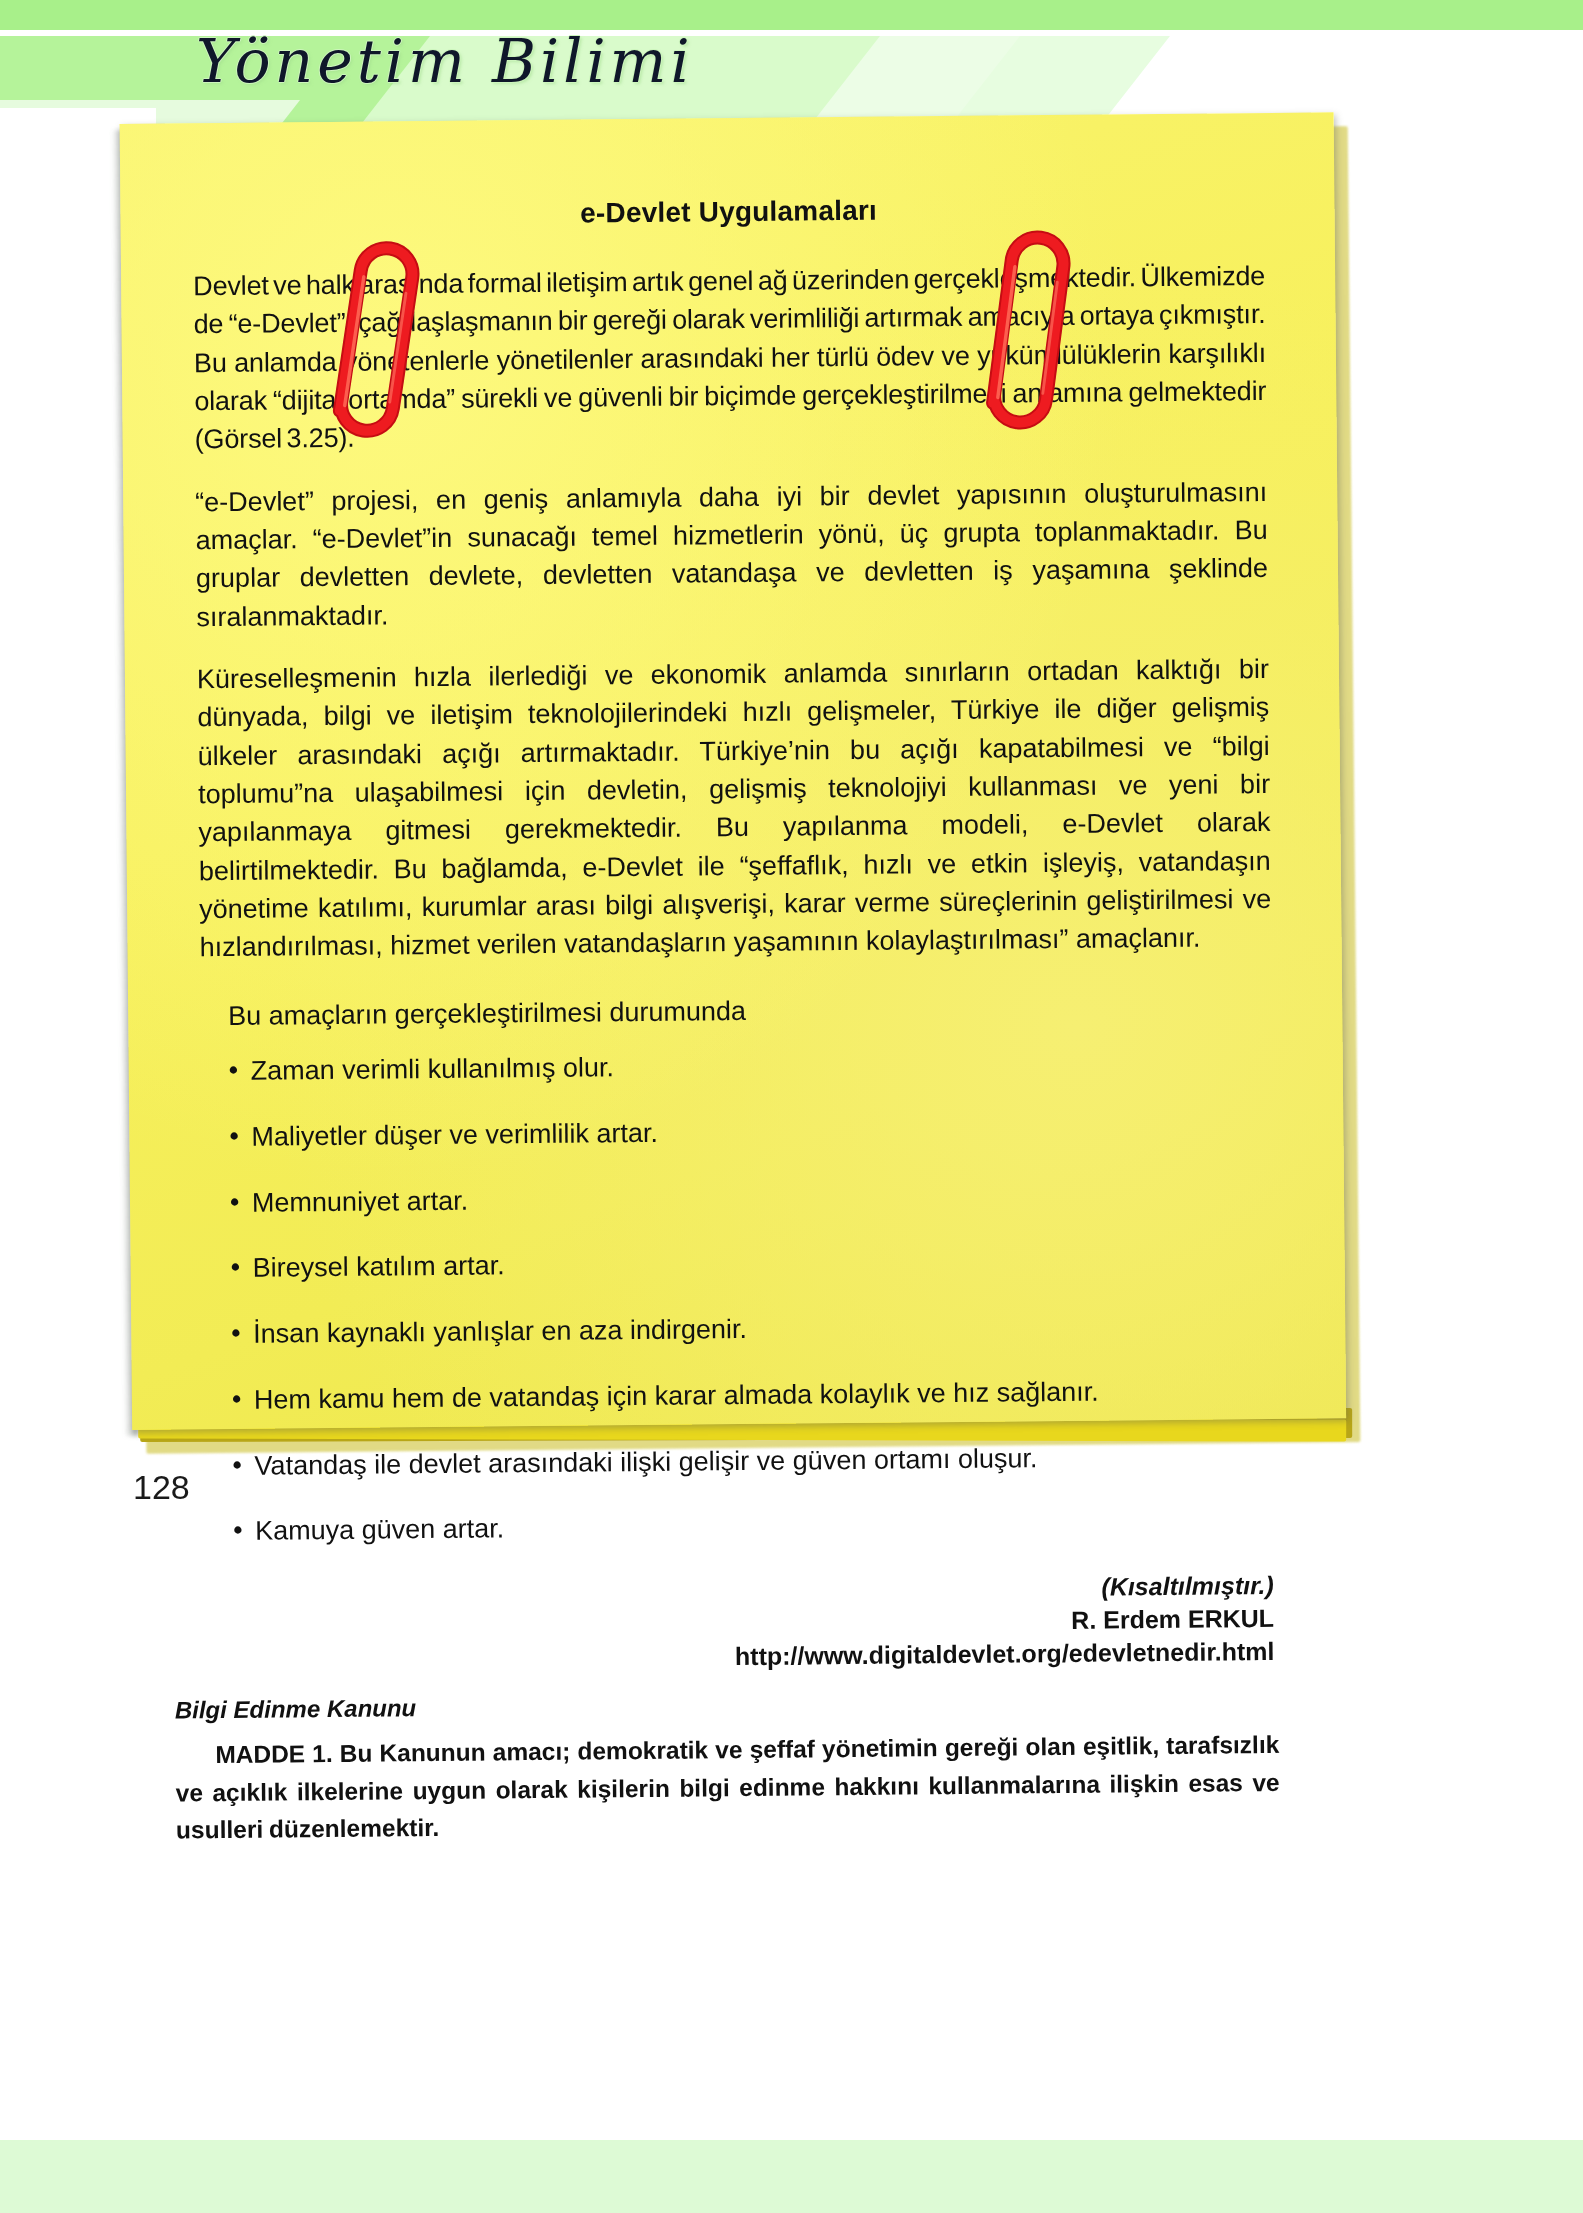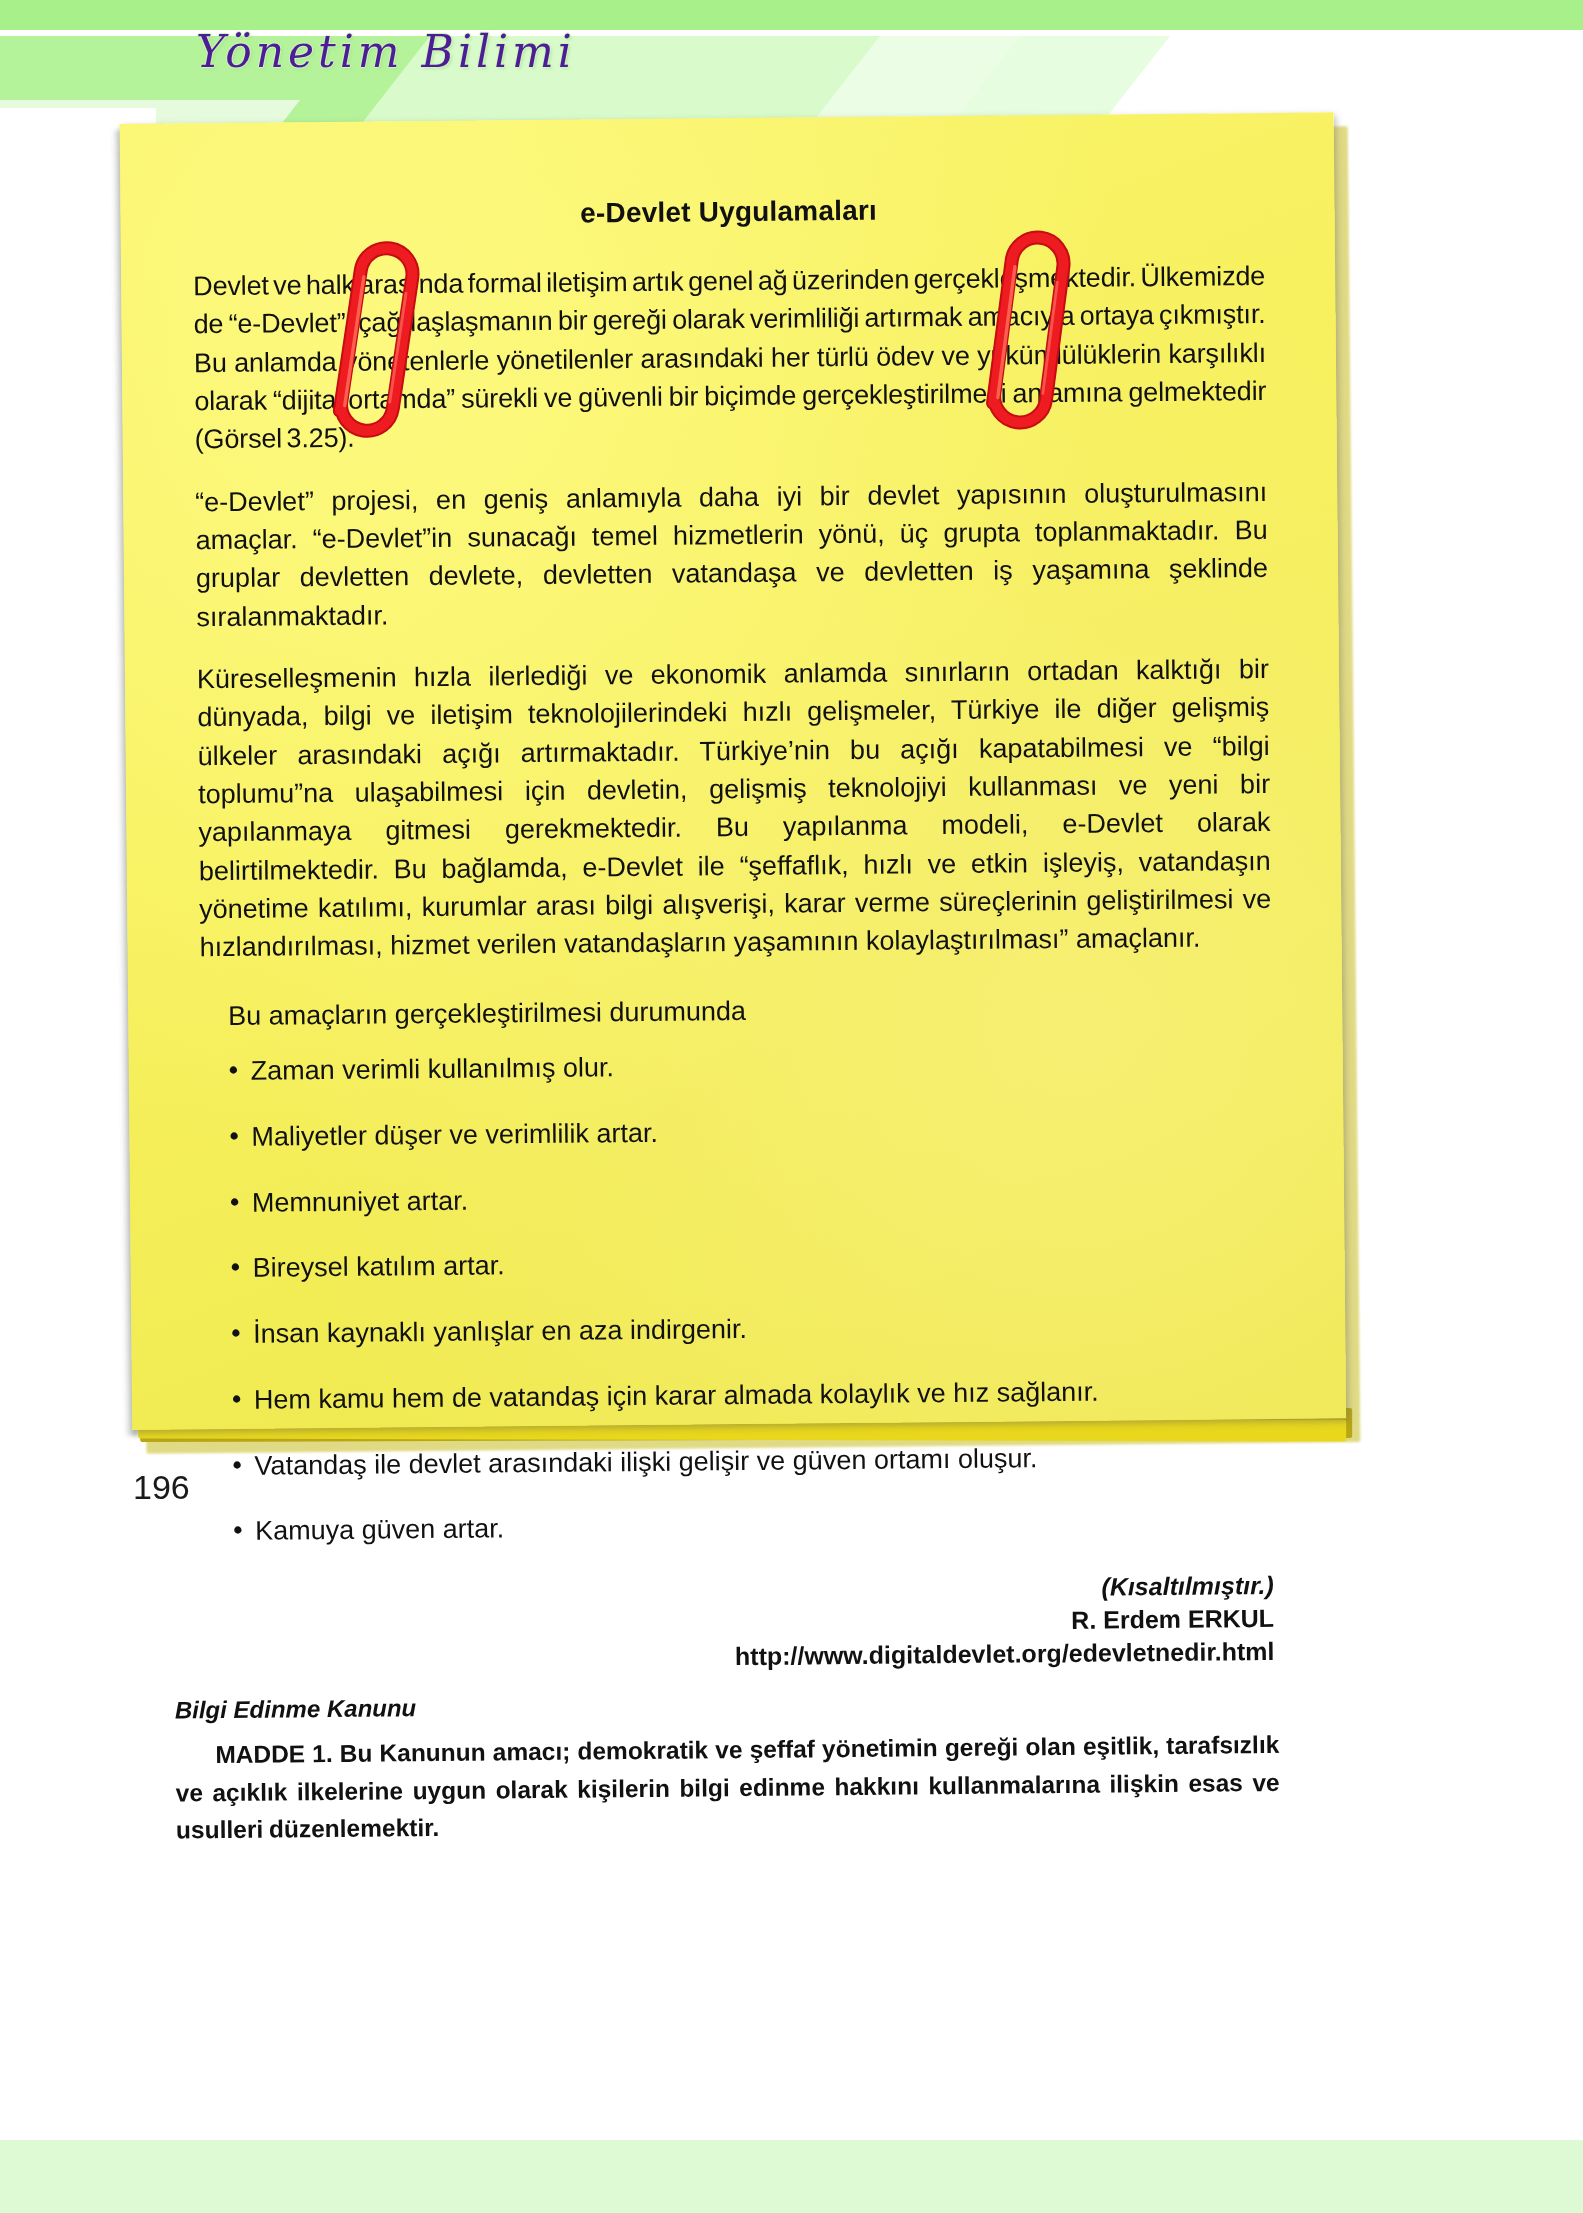--- a/index.html
+++ b/index.html
@@ -120,23 +120,23 @@
     background: #ddfad5;
   }
 
   
   #header-title {
     position: absolute;
     left: 196px;
     top: 26px;
     font-family: "DejaVu Serif", serif;
     font-style: italic;
-    font-size: 44px;
+    font-size: 60px;
     letter-spacing: 4px;
-    color: #4c1d95;
+    color: #0f172a;
     white-space: nowrap;
     text-shadow:
        1px 0 0 #cdf5bd, -1px 0 0 #cdf5bd,
        0 1px 0 #cdf5bd, 0 -1px 0 #cdf5bd,
        2px 2px 3px rgba(160,220,140,.55);
     z-index: 3;
   }
 
   
   #note-wrap {
@@ -392,13 +392,13 @@
       <path d="M62 200 L62 56 A26 26 0 0 1 114 56 L114 190" fill="none" stroke="#9aa7a6" stroke-width="13" stroke-linecap="round"></path>
       <path d="M62 200 L62 56 A26 26 0 0 1 114 56 L114 190 A26 26 0 0 1 62 190 L62 96" fill="none" stroke="#c60c12" stroke-width="14" stroke-linecap="round"></path>
       <path d="M62 200 L62 56 A26 26 0 0 1 114 56 L114 190 A26 26 0 0 1 62 190 L62 96" fill="none" stroke="#ee1b20" stroke-width="10" stroke-linecap="round"></path>
       <path d="M66 194 L66 62" fill="none" stroke="#ff6a57" stroke-width="3.5" stroke-linecap="round" opacity=".85"></path>
       <path d="M110 184 L110 72" fill="none" stroke="#ff7a66" stroke-width="3" stroke-linecap="round" opacity=".6"></path>
     </g>
   </svg>
 
 </div>
 
-<div id="page-number">196</div>
+<div id="page-number">128</div>
 
 </body></html>

